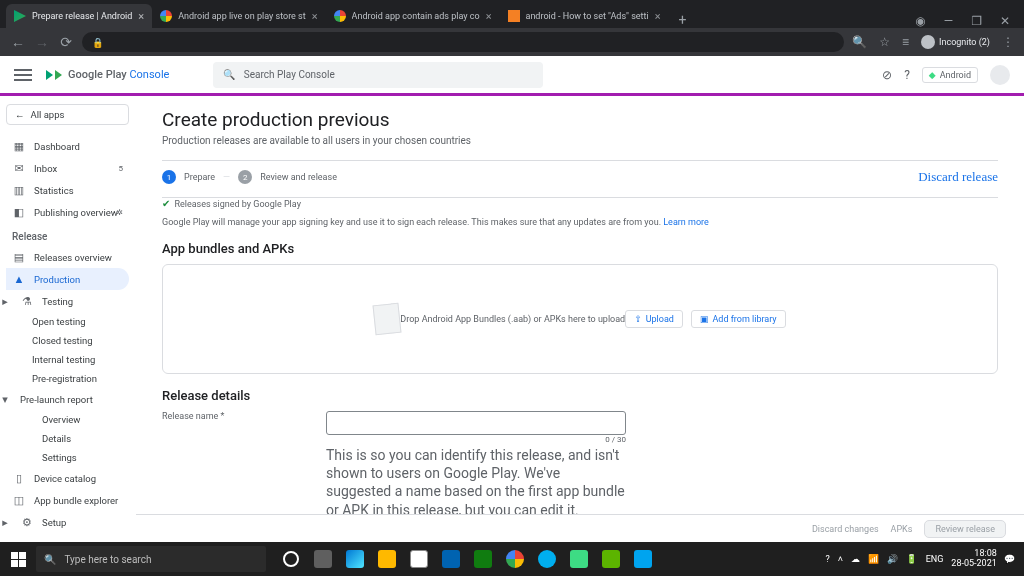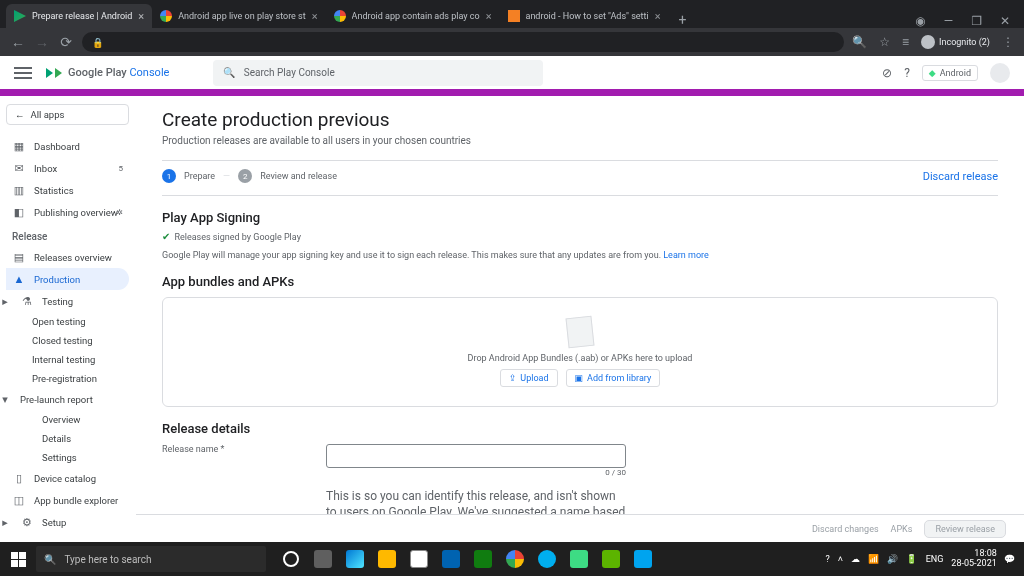--- a/index.html
+++ b/index.html
@@ -18,21 +18,21 @@
 
   .addrbar { height: 28px; background:#35363a; display:flex; align-items:center; padding:0 10px; gap:8px; }
   .nav-ico { color:#9aa0a6; font-size:14px; width:16px; text-align:center;}
   .url { flex:1; background:#202124; border-radius:14px; height:20px; display:flex; align-items:center; padding:0 10px; color:#bdc1c6; font-size:9.5px; gap:6px;}
   .addr-right { display:flex; align-items:center; gap:12px; color:#9aa0a6; font-size:12px;}
   .incog { display:flex; align-items:center; gap:4px; font-size:9px; color:#e8eaed;}
   .incog .hat { width:14px;height:14px;background:#bdc1c6;border-radius:50%;}
 
   
   .page { position:absolute; top:56px; left:0; right:0; bottom:34px; background:#fff; display:flex; flex-direction:column; }
-  .topbar { height:40px; border-bottom:7px solid #a21caf; display:flex; align-items:center; padding:0 14px; gap:14px; }
+  .topbar { height:40px; border-bottom:3px solid #a21caf; display:flex; align-items:center; padding:0 14px; gap:14px; }
   .ham { width:18px; display:flex; flex-direction:column; gap:3px;}
   .ham span{height:2px;background:#5f6368;width:100%;}
   .logo { display:flex; align-items:center; gap:6px; font-size:11px; color:#5f6368;}
   .logo .tri { width:0;height:0;border-left:7px solid #00a173;border-top:5px solid transparent;border-bottom:5px solid transparent;}
   .logo .tri2{ width:0;height:0;border-left:7px solid #34a853;border-top:5px solid transparent;border-bottom:5px solid transparent;margin-left:-4px;}
   .logo b { color:#5f6368; font-weight:500;}
   .logo em { color:#1a73e8; font-style:normal;}
   .search { margin-left:30px; width:330px; height:26px; background:#f1f3f4; border-radius:4px; display:flex; align-items:center; padding:0 10px; gap:8px; color:#5f6368; font-size:10px;}
   .top-right { margin-left:auto; display:flex; align-items:center; gap:12px; color:#5f6368; font-size:12px;}
   .chip { border:1px solid #dadce0; border-radius:3px; padding:2px 6px; font-size:9px; color:#5f6368; display:flex; align-items:center; gap:4px;}
@@ -47,35 +47,35 @@
   .nav-item .badge { position:absolute; right:6px; font-size:8px; color:#5f6368;}
   .nav-sub { padding-left:26px;}
   .section-title { font-size:10px; color:#5f6368; padding:8px 6px 4px; font-weight:500;}
 
   .main { flex:1; overflow:auto; padding:12px 26px 0 26px; position:relative;}
   h1 { font-size:19px; font-weight:400; color:#202124; margin-bottom:4px;}
   .sub { font-size:10px; color:#5f6368; margin-bottom:14px;}
   .steps { display:flex; align-items:center; gap:8px; font-size:9px; color:#5f6368; padding:8px 0 12px; border-top:1px solid #dadce0; border-bottom:1px solid #dadce0;}
   .step-n { width:14px;height:14px;border-radius:50%; display:flex;align-items:center;justify-content:center;color:#fff;font-size:8px;}
   .s1{background:#1a73e8;} .s2{background:#9aa0a6;}
-  .discard { margin-left:auto; color:#1a73e8; font-size:11px;}
+  .discard { margin-left:auto; color:#1a73e8; font-size:13px;font-family:Liberation Serif, serif;}
   h2 { font-size:13px; font-weight:500; color:#202124; margin:14px 0 6px;}
   .signed { font-size:9px; color:#5f6368; display:flex; align-items:center; gap:4px;}
   .signed .chk { color:#1e8e3e; font-size:10px;}
   .desc { font-size:9px; color:#5f6368; margin-top:8px;}
   .desc a{ color:#1a73e8; text-decoration:none;}
-  .dropzone{ border:1px solid #dadce0; border-radius:6px; height:110px; margin-top:8px; display:flex; flex-direction:column; align-items:center; justify-content:center; gap:6px;}
+  .dropzone{ border:1px solid #dadce0; border-radius:6px; height:110px; margin-top:8px; display:flex; flex-direction:row; align-items:center; justify-content:center; }
   .dz-img { width:26px;height:30px;background:#f1f3f4;border:1px solid #dadce0;transform:rotate(-6deg);}
   .dz-txt{font-size:9px;color:#5f6368;}
   .dz-btns{display:flex;gap:8px;}
   .btn{border:1px solid #dadce0;border-radius:3px;padding:3px 8px;font-size:9px;color:#1a73e8;display:flex;align-items:center;gap:4px;background:#fff;}
   .field-row{display:flex;gap:24px;margin-top:8px;}
   .field-label{font-size:9px;color:#5f6368;width:140px;}
   .input{border:1px solid #80868b;border-radius:3px;height:24px;width:300px;}
-  .helper{font-size:12px;color:#5f6368;margin-top:12px;width:300px;line-height:1.3;}
+  .helper{font-size:14px;color:#5f6368;margin-top:2px;width:300px;line-height:1.3;}
   .counter{font-size:8px;color:#5f6368;text-align:right;width:300px;}
   .linkb{font-size:9px;color:#1a73e8;}
   .footer{position:absolute;left:0;right:0;bottom:0;height:28px;background:#fff;border-top:1px solid #dadce0;display:flex;align-items:center;justify-content:flex-end;gap:12px;padding:0 18px;font-size:9px;color:#9aa0a6;}
   .footer .f-btn{border:1px solid #dadce0;border-radius:5px;padding:3px 10px;color:#9aa0a6;background:#f1f3f4;}
 
   
   .taskbar{position:absolute;left:0;right:0;bottom:0;height:34px;background:#1f1f1f;display:flex;align-items:center;color:#fff;font-size:10px;}
   .start{width:36px;height:34px;display:flex;align-items:center;justify-content:center;}
   .win{display:grid;grid-template-columns:repeat(2,7px);grid-template-rows:repeat(2,7px);gap:1px;}
   .win span{background:#fff;}
@@ -248,21 +248,20 @@
       <div class="sub">Production releases are available to all users in your chosen countries</div>
       <div class="steps">
         <span class="step-n s1">1</span>
           <span>Prepare</span>
         <span style="color:#dadce0;">—</span>
         <span class="step-n s2">2</span>
           <span>Review and release</span>
         <span class="discard">Discard release</span>
       </div>
 
-      <h2>Play App Signing</h2>
       <div class="signed">
           <span class="chk">✔</span>
           <span>Releases signed by Google Play</span>
         </div>
       <div class="desc"><span>Google Play will manage your app signing key and use it to sign each release. This makes sure that any updates are from you. </span><a>Learn more</a></div>
 
       <h2>App bundles and APKs</h2>
       <div class="dropzone">
         <div class="dz-img"></div>
         <div class="dz-txt">Drop Android App Bundles (.aab) or APKs here to upload</div>

